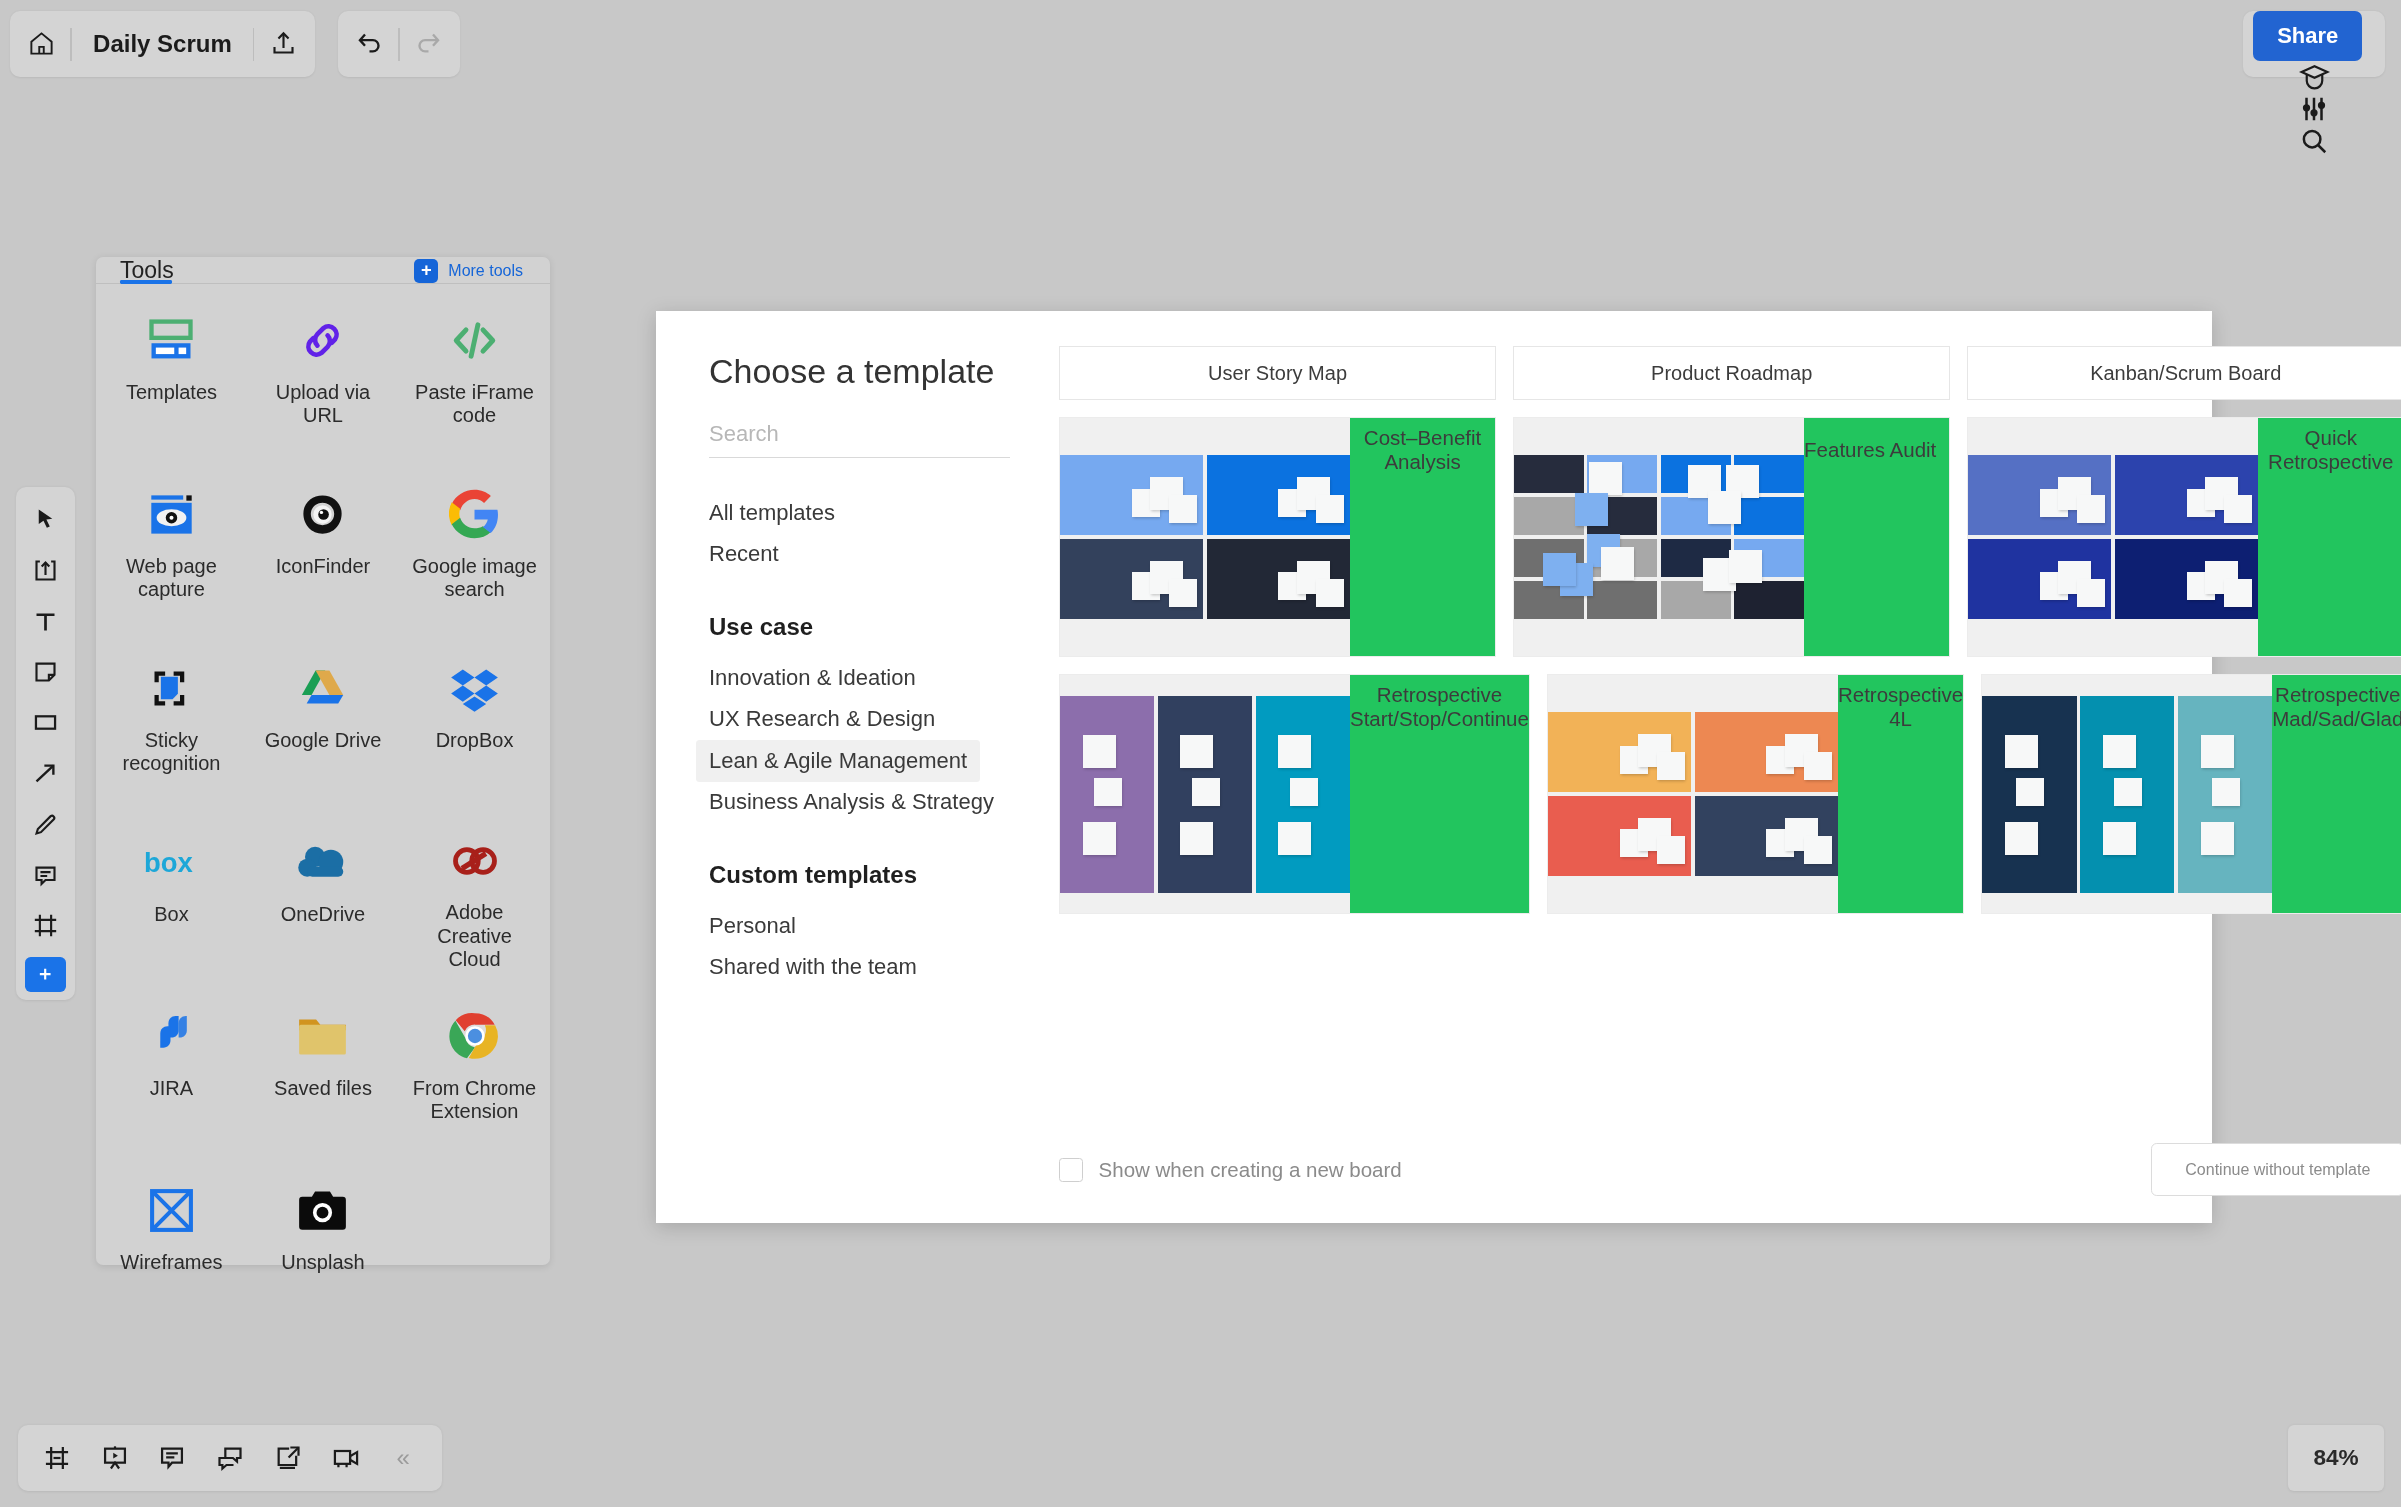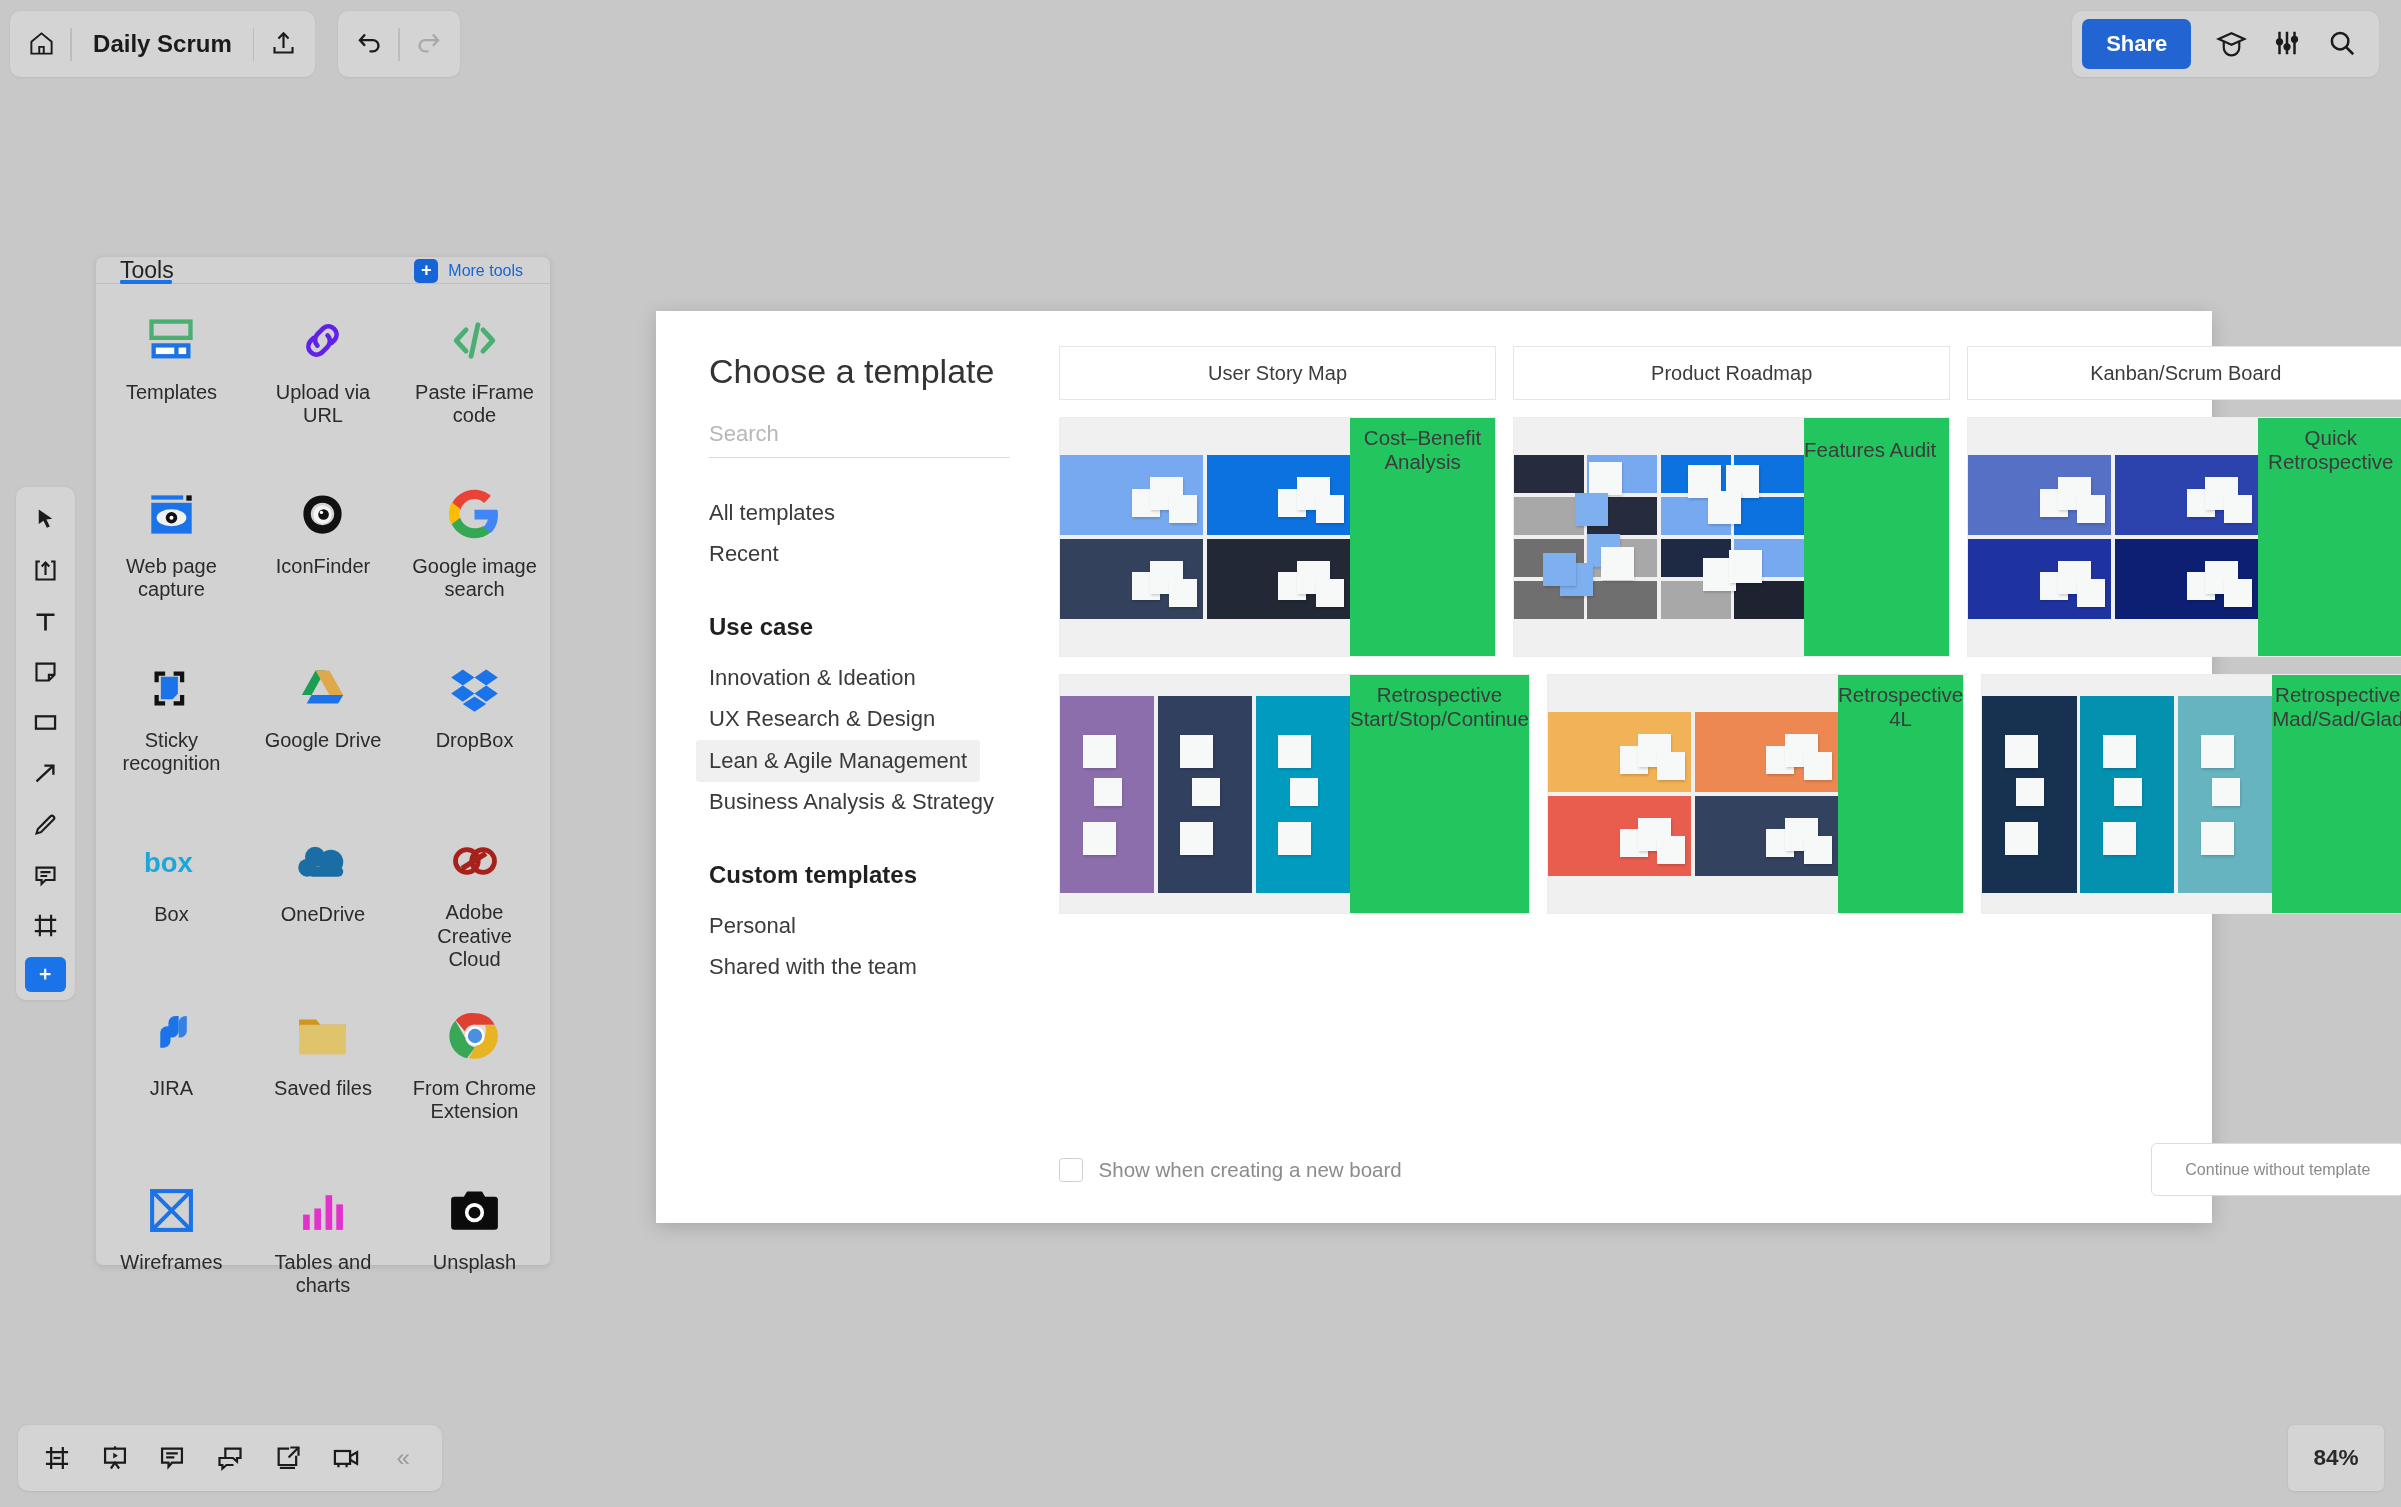--- a/index.html
+++ b/index.html
@@ -13,21 +13,21 @@
 
   
   .topbar-group {
     position: absolute; top: 11.3px;
     background: #d4d4d4; border-radius: 10px;
     height: 66px; display: flex; align-items: center;
     box-shadow: 0 0.7px 2.1px rgba(0,0,0,.07);
   }
   #tb-main { left: 10px; padding: 0 5.7px; }
   #tb-undo { left: 338px; padding: 0 5.7px; }
-  #tb-right { right: 22px; padding: 0 10px; }
+  #tb-right { right: 16px; padding: 0 10px; flex-direction: column; }
   .tb-btn {
     width: 52px; height: 52px; display: flex; align-items: center;
     justify-content: center; border-radius: 7px; cursor: pointer;
   }
   .tb-sep { width: 1.4px; height: 33px; background: #bdbdbd; margin: 0 2.8px; }
   .board-title {
     font-size: 24px; color: #1b1b1b; font-weight: 700;
     padding: 0 18.4px; white-space: nowrap; cursor: pointer;
   }
   .share-btn {
@@ -543,31 +543,20 @@
       <div class="tool-item">
         <div class="tool-ico">
           <svg width="49" height="49" viewBox="0 0 48 48" fill="none" stroke="#1a73e8" stroke-width="4">
             <rect x="5" y="5" width="38" height="38"></rect>
               <path d="M7 7l34 34M41 7 7 41"></path>
           </svg>
         </div>
         <div class="tool-label">Wireframes</div>
       </div>
 
-      <div class="tool-item">
-        <div class="tool-ico">
-          <svg width="49" height="49" viewBox="0 0 48 48" fill="#e331cb">
-            <rect x="5" y="28" width="6.5" height="15"></rect>
-            <rect x="16" y="22" width="6.5" height="21"></rect>
-            <rect x="27" y="9" width="6.5" height="34"></rect>
-            <rect x="37.5" y="18" width="6.5" height="25"></rect>
-          </svg>
-        </div>
-        <div class="tool-label">Tables and charts</div>
-      </div>
 
       <div class="tool-item">
         <div class="tool-ico">
           <svg width="51" height="47" viewBox="0 0 48 42" fill="#0b0b0b">
             <path d="M17 3h14l3 5h9a3 3 0 0 1 3 3v25a3 3 0 0 1-3 3H5a3 3 0 0 1-3-3V11a3 3 0 0 1 3-3h9z"></path>
             <circle cx="24" cy="23" r="9" fill="#fff"></circle>
             <circle cx="24" cy="23" r="5.6" fill="#0b0b0b"></circle>
           </svg>
         </div>
         <div class="tool-label">Unsplash</div>

